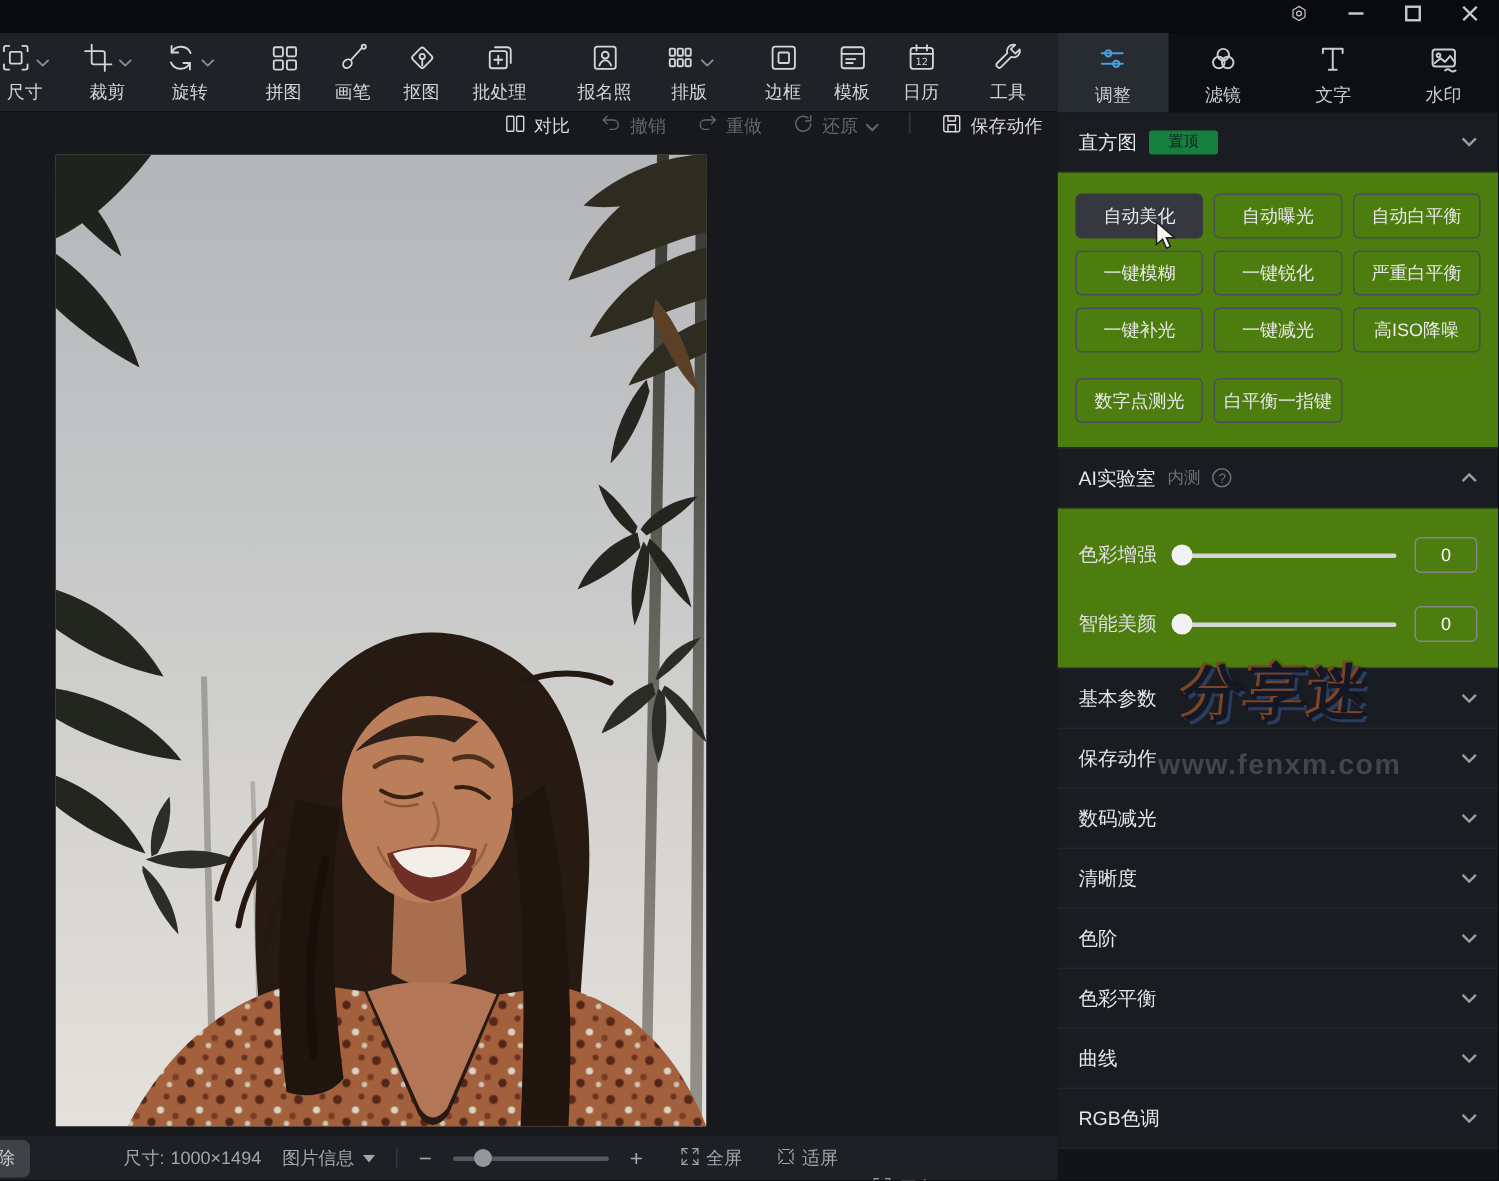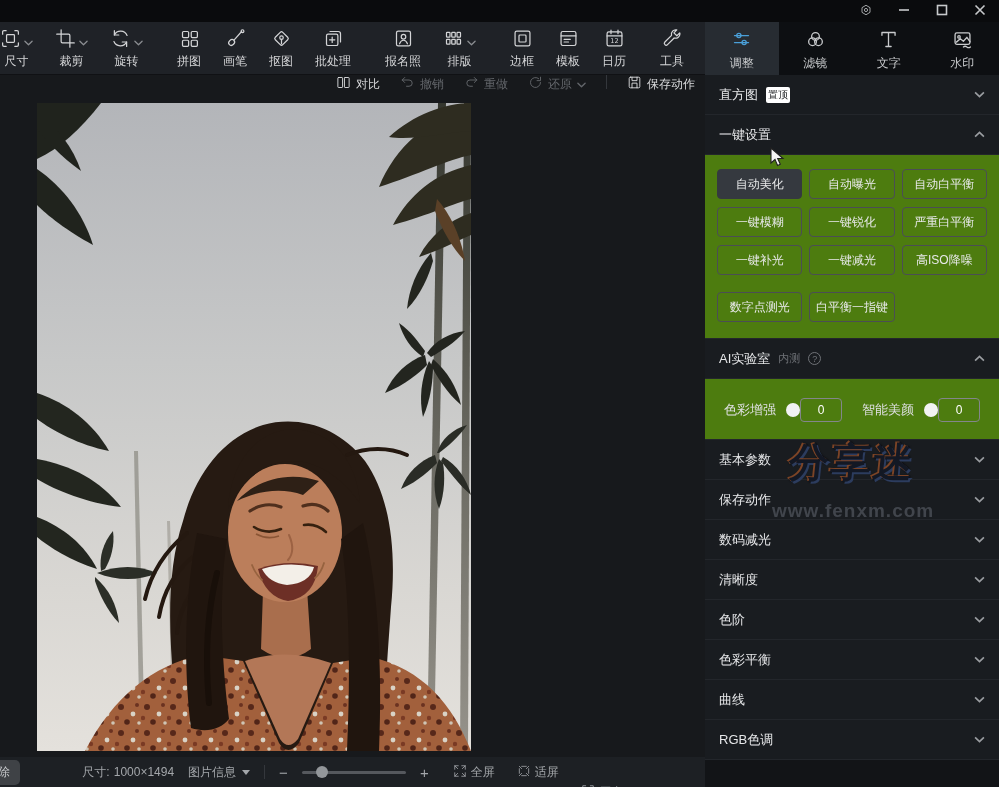--- a/index.html
+++ b/index.html
@@ -46,33 +46,33 @@
   .cbchev svg { width:9px; height:6px; }
 
   .photo { position:absolute; left:37px; top:28px; width:434px; height:648px; }
 
   
   .panel { position:absolute; left:705px; top:75px; width:294px; height:712px; background:#121417; overflow:hidden; }
   .phead { height:40px; display:flex; align-items:center; gap:8px; padding:0 14px;
     background:#191c20; border-bottom:1px solid #23262b; color:#e6e7e9; font-size:13px; }
   .phead .spacer { flex:1; }
   .phead svg.chev { width:11px; height:7px; stroke:#9a9da1; stroke-width:1.5; fill:none; }
-  .badge { background:#ffffff; color:#17191c; font-size:10px; line-height:10px; padding:3px 2px; border-radius:2px; }
+  .badge { background:#15803d; color:#17191c; font-size:10px; line-height:10px; padding:3px 13px; border-radius:2px; }
   .beta { color:#6f7277; font-size:11px; }
   .help { width:13px; height:13px; border:1px solid #6f7277; border-radius:50%; color:#6f7277;
     font-size:9px; display:flex; align-items:center; justify-content:center; }
   .pcontent { background:#4d7c0f; border-bottom:1px solid #23262b; }
 
   .btngrid { display:grid; grid-template-columns:repeat(3,1fr); gap:8px 7px; padding:14px 12px 16px 12px; }
   .obtn { height:30px; border:1px solid #4b4e54; border-radius:4px; background:transparent;
     color:#e8e9ea; font-size:12px; display:flex; align-items:center; justify-content:center; white-space:nowrap; }
   .obtn.active { background:#35393f; border-color:#35393f; }
   .obtn.gap-top { margin-top:9px; }
 
-  .aibody { padding:18px 14px 16px 14px; display:flex; flex-direction:row; gap:20px;justify-content:center; }
+  .aibody { padding:18px 14px 16px 14px; display:flex; flex-direction:column; gap:20px;justify-content:center; }
   .srow { display:flex; align-items:center; gap:12px; height:26px; }
   .slabel { font-size:13px; color:#dfe0e2; white-space:nowrap; }
   .strack { flex:1; height:3px; background:#d4d5d7; border-radius:2px; position:relative; }
   .sknob { position:absolute; left:0; top:50%; transform:translate(-2px,-50%);
     width:14px; height:14px; border-radius:50%; background:#f2f2f3; }
   .sval { width:42px; height:24px; border:1px solid #83868b; border-radius:4px; color:#fff;
     font-size:12px; display:flex; align-items:center; justify-content:center; }
 
   
   .bottombar { position:absolute; left:0; top:757px; width:705px; height:30px; background:#1d2024;
@@ -479,27 +479,20 @@
   <div class="panel">
     <div class="phead">
       <span>直方图</span>
       <span class="badge">置顶</span>
       <span class="spacer"></span>
       <svg class="chev" viewBox="0 0 10 6">
           <path d="M1 1l4 4 4-4"></path>
         </svg>
     </div>
 
-    <div class="phead">
-      <span>一键设置</span>
-      <span class="spacer"></span>
-      <svg class="chev" viewBox="0 0 10 6">
-          <path d="M1 5l4-4 4 4"></path>
-        </svg>
-    </div>
     <div class="pcontent">
       <div class="btngrid">
         <button class="obtn active">自动美化</button>
         <button class="obtn">自动曝光</button>
         <button class="obtn">自动白平衡</button>
         <button class="obtn">一键模糊</button>
         <button class="obtn">一键锐化</button>
         <button class="obtn">严重白平衡</button>
         <button class="obtn">一键补光</button>
         <button class="obtn">一键减光</button>

